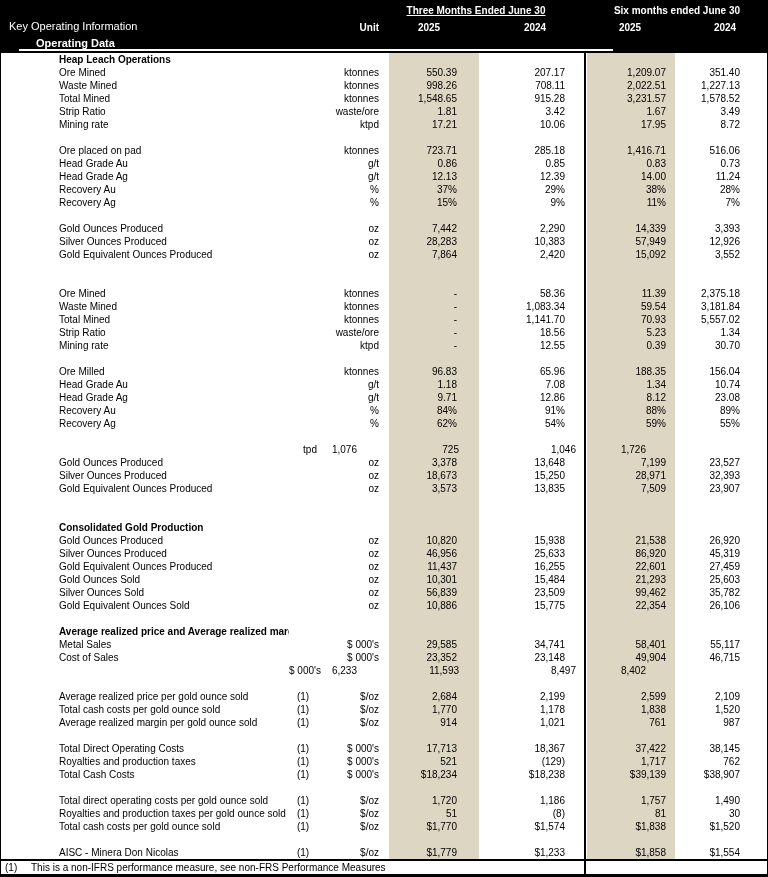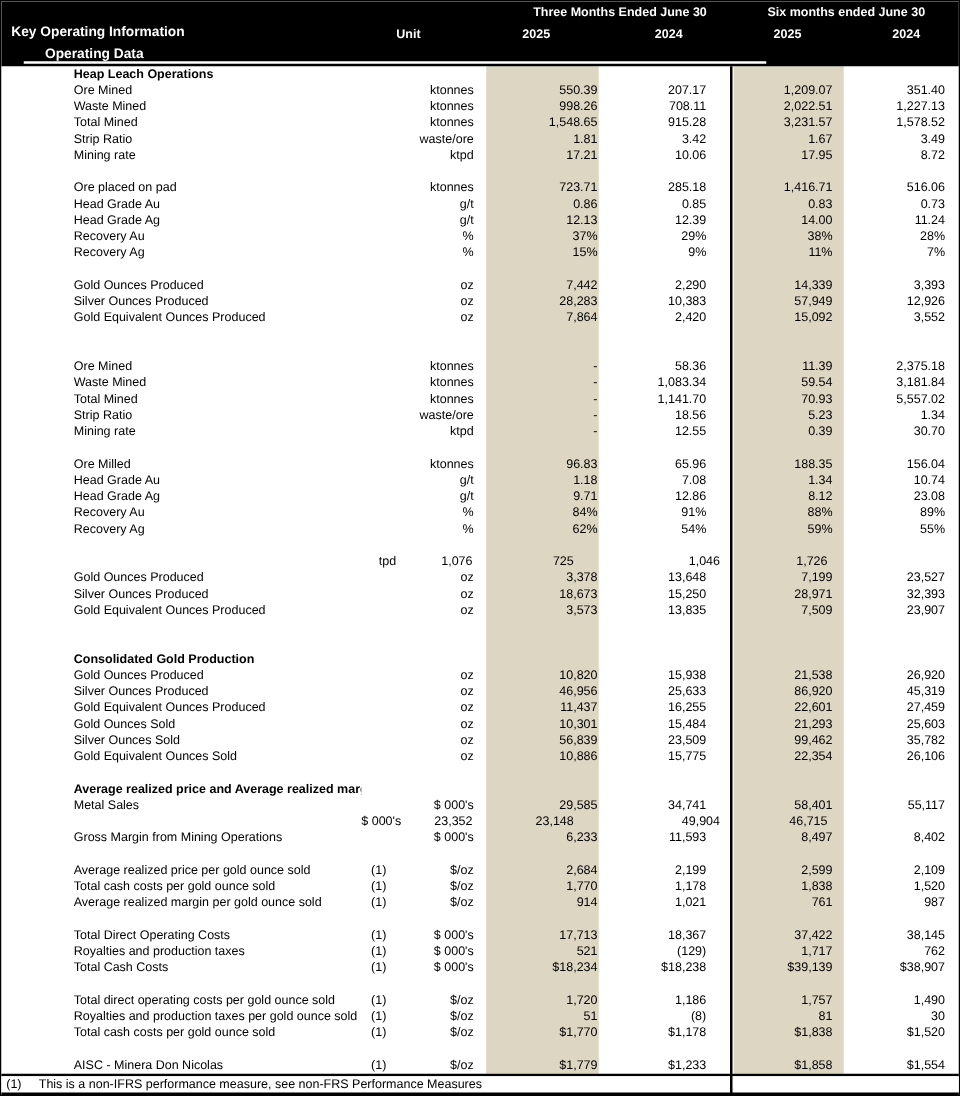--- a/index.html
+++ b/index.html
@@ -5,24 +5,24 @@
   * { margin:0; padding:0; box-sizing:border-box; }
   body { background:#888; font-family:"Liberation Sans", sans-serif; }
   .sheet {
     position:relative; width:768px; height:877px;
     background:#fff; border:1px solid #000; overflow:hidden;
     color:#000;
   }
   
   .hdr { position:absolute; top:0; left:0; width:768px; height:52px; background:#000; color:#fff; }
   .group-label { position:absolute; top:4px; font-size:10px; font-weight:bold; text-align:center; }
-  .gl-3m { left:392px; width:206px; }
+  .gl-3m { left:372px; width:206px;text-decoration:underline; }
   .gl-6m { left:584px; width:184px; }
-  .hdr-title { position:absolute; top:19px; left:8px; font-size:11px; font-weight:bold; }
-  .hdr-unit { position:absolute; top:21px; left:316px; width:62px; font-size:10px; font-weight:bold; text-align:left; }
+  .hdr-title { position:absolute; top:19px; left:8px; font-size:11px; font-weight:normal; }
+  .hdr-unit { position:absolute; top:21px; left:316px; width:62px; font-size:10px; font-weight:bold; text-align:right; }
   .year { position:absolute; top:21px; font-size:10px; font-weight:bold; text-align:center; }
   .y1 { left:378px; width:100px; }
   .y2 { left:484px; width:100px; }
   .y3 { left:584px; width:90px; }
   .y4 { left:680px; width:88px; }
   .hdr-sub { position:absolute; top:36px; left:35px; font-size:11px; font-weight:bold; }
   .hdr-underline { position:absolute; top:48px; left:18px; width:594px; height:2px; background:#fff; }
   
   .band { position:absolute; top:52px; height:806px; z-index:0; }
   .band-1 { left:388px; width:90px; }
@@ -33,24 +33,24 @@
   .row {
     display:grid;
     grid-template-columns:288px 28px 62px 100px 106px 90px 94px;
     height:13px; line-height:13px; font-size:10px; white-space:nowrap;
   }
   .row.section { font-weight:bold; }
   .row .label { padding-left:58px; overflow:hidden; }
   .row .fn   { text-align:center; }
   .row .unit { text-align:right; }
   .row .val  { text-align:right; }
-  .row .v1 { padding-right:1px;text-align:right; }
+  .row .v1 { padding-right:22px;text-align:right; }
   .row .v2 { padding-right:20px; }
   .row .v3 { padding-right:9px; }
-  .row .v4 { padding-right:13px; }
+  .row .v4 { padding-right:29px; }
   
   .fn-sep { position:absolute; top:858px; left:0; width:768px; height:2px; background:#000; }
   .footnote-row { position:absolute; top:860px; left:0; width:768px; height:13px;
     font-size:10px; line-height:13px; background:#fff; }
   .footnote-row .marker { position:absolute; left:4px; }
   .footnote-row .text { position:absolute; left:30px; }
   .bottom-bar { position:absolute; top:873px; left:0; width:768px; height:4px; background:#000; }
 </style>
 </head>
 <body>
@@ -418,29 +418,29 @@
       <div class="row">
         <div class="label">Metal Sales</div>
         <div class="fn"></div>
         <div class="unit">$ 000's</div>
         <div class="val v1">29,585</div>
         <div class="val v2">34,741</div>
         <div class="val v3">58,401</div>
         <div class="val v4">55,117</div>
       </div>
       <div class="row">
+        <div class="label">Cost of Sales</div>
         <div class="fn"></div>
         <div class="unit">$ 000's</div>
         <div class="val v1">23,352</div>
         <div class="val v2">23,148</div>
         <div class="val v3">49,904</div>
         <div class="val v4">46,715</div>
       </div>
       <div class="row">
-        <div class="label">Gross Margin from Mining Operations</div>
         <div class="fn"></div>
         <div class="unit">$ 000's</div>
         <div class="val v1">6,233</div>
         <div class="val v2">11,593</div>
         <div class="val v3">8,497</div>
         <div class="val v4">8,402</div>
       </div>
       <div class="row"></div>
       <div class="row">
         <div class="label">Average realized price per gold ounce sold</div>
@@ -514,21 +514,21 @@
         <div class="val v1">51</div>
         <div class="val v2">(8)</div>
         <div class="val v3">81</div>
         <div class="val v4">30</div>
       </div>
       <div class="row">
         <div class="label">Total cash costs per gold ounce sold</div>
         <div class="fn">(1)</div>
         <div class="unit">$/oz</div>
         <div class="val v1">$1,770</div>
-        <div class="val v2">$1,178</div>
+        <div class="val v2">$1,574</div>
         <div class="val v3">$1,838</div>
         <div class="val v4">$1,520</div>
       </div>
       <div class="row"></div>
       <div class="row">
         <div class="label">AISC - Minera Don Nicolas</div>
         <div class="fn">(1)</div>
         <div class="unit">$/oz</div>
         <div class="val v1">$1,779</div>
         <div class="val v2">$1,233</div>

